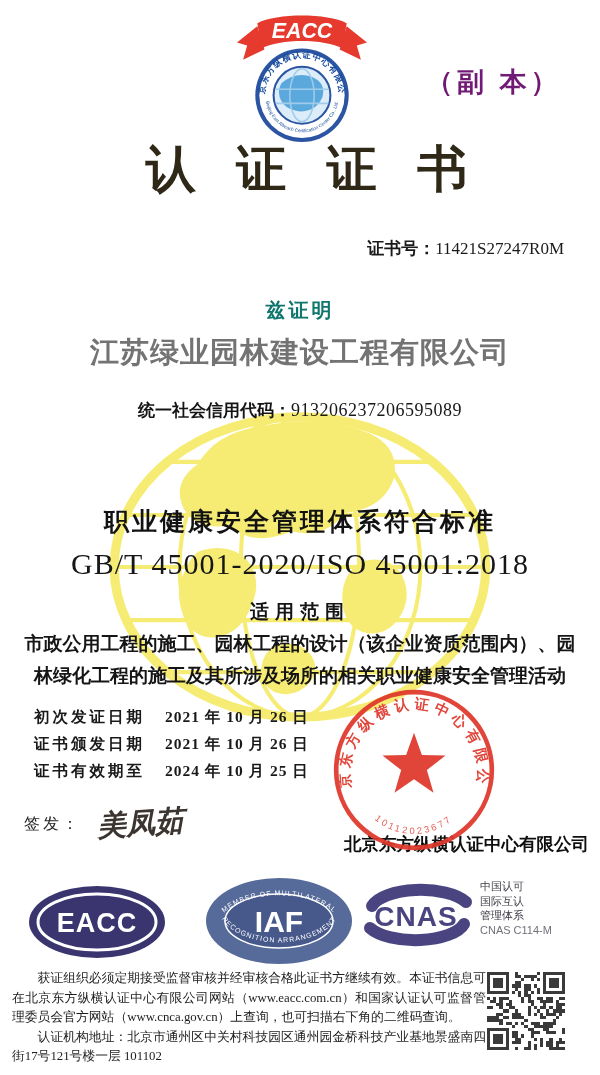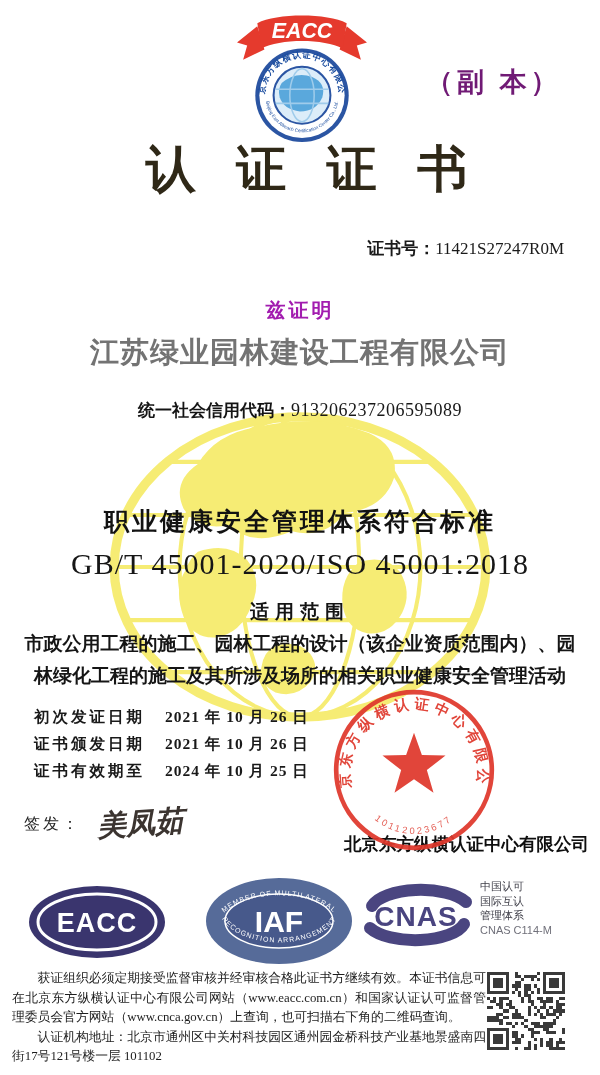--- a/index.html
+++ b/index.html
@@ -15,21 +15,21 @@
   #watermark{left:104px;top:408px;width:392px;height:318px;z-index:0;opacity:.95;}
   
   #emblem{left:229px;top:12px;width:146px;height:132px;}
   #copy-label{left:418px;top:64px;font-family:"Liberation Sans",sans-serif;
     font-weight:bold;font-size:27px;letter-spacing:4px;color:#701a75;margin-left:8px;}
   #cert-title{top:136px;font-size:50px;font-weight:bold;letter-spacing:14px;
     padding-left:27px;color:#2f2817;}
   #cert-no-line{top:237px;right:36px;font-size:17px;color:#1a1a1a;}
   #cert-no-line .lbl{font-weight:bold;text-align:center;}
   
-  #certify{top:297px;font-size:20px;font-weight:bold;letter-spacing:3px;color:#a21caf;}
+  #certify{top:297px;font-size:20px;font-weight:bold;letter-spacing:3px;color:#0f766e;}
   #company{top:333px;font-family:"Liberation Sans",sans-serif;font-size:29px;
     font-weight:bold;letter-spacing:1px;color:#737373;}
   #credit{top:399px;font-size:17px;}
   #credit .lbl{font-family:"Liberation Sans",sans-serif;font-weight:bold;color:#141414;}
   #credit .val{font-size:18px;color:#181818;letter-spacing:.5px;}
   #addresses{left:54px;top:435px;font-family:"Liberation Sans",sans-serif;
     font-weight:bold;font-size:17px;line-height:30px;color:#131313;}
   #statement{top:505px;font-size:25px;font-weight:bold;letter-spacing:3px;color:#121212;}
   #standard{top:547px;font-size:30px;letter-spacing:1px;color:#161616;}
   #scope-label{top:599px;font-size:19px;font-weight:bold;letter-spacing:6px;color:#141414;}

